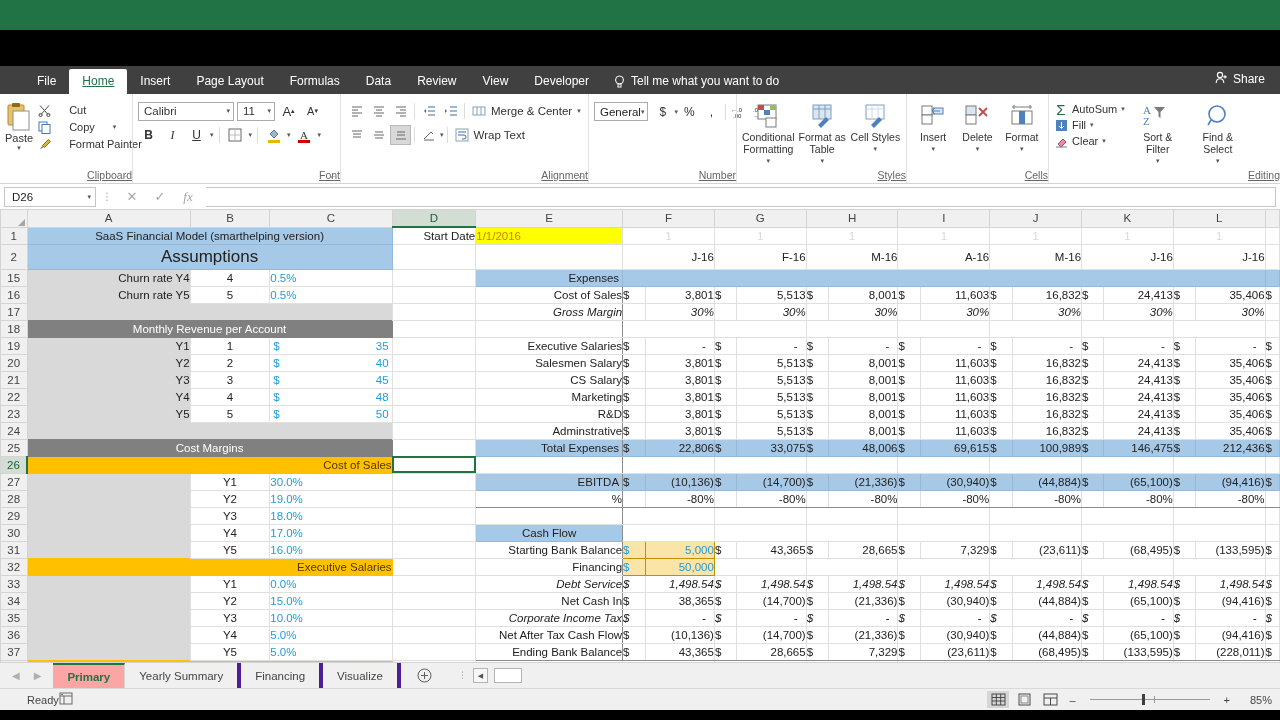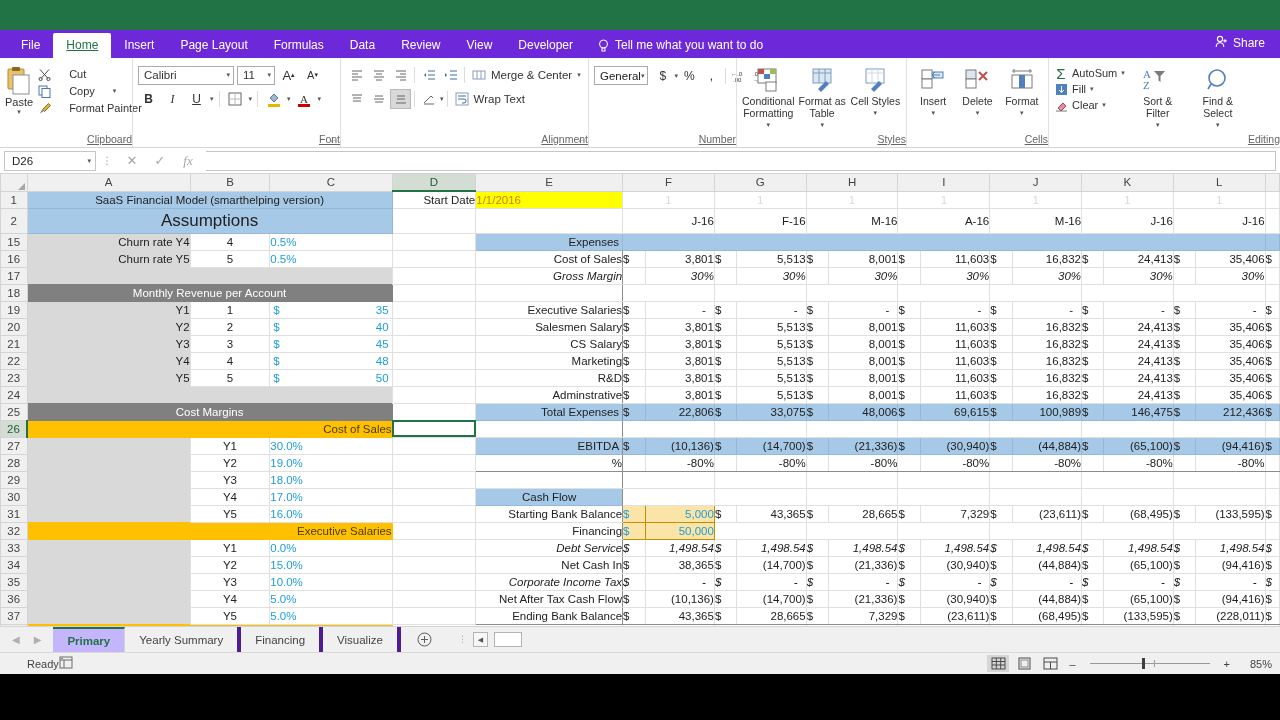--- a/index.html
+++ b/index.html
@@ -3,21 +3,21 @@
 <meta charset="utf-8">
 <style>
   * { box-sizing: border-box; margin:0; padding:0; }
   html,body { width:1280px; height:720px; overflow:hidden; background:#000; }
   body { font-family:"Liberation Sans", sans-serif; font-size:11px; color:#222; }
 
   
   .titlebar { height:30px; background:#217346; }
 
   
-  .ribbon-tabs { height:28px; background:#6d28d9; display:flex; align-items:flex-end; padding-left:8px; position:relative; }
+  .ribbon-tabs { height:28px; background:#404040; display:flex; align-items:flex-end; padding-left:24px; position:relative;margin-top:36px; }
   .rtab { color:#fff; font-size:12px; padding:5px 13px 6px; cursor:default; white-space:nowrap; }
   .rtab.active { background:#fff; color:#217346; font-weight:normal; border-radius:2px 2px 0 0;text-decoration:underline; }
   .tellme { color:#fff; font-size:12px; display:flex; align-items:center; gap:6px; padding:5px 10px 6px 12px; }
   .bulb { width:11px; height:13px; display:inline-block; }
   .share { position:absolute; right:6px; bottom:4px; color:#fff; font-size:12px; display:flex; align-items:center; gap:5px; padding:3px 9px; }
 
   
   .ribbon { height:90px; background:#fff; display:flex; border-bottom:1px solid #d4d4d4; position:relative; }
   .grp { position:relative; padding:3px 5px 0; display:flex; flex-direction:column; height:100%; }
   .grp + .grp { border-left:1px solid #e2e2e2; }
@@ -98,21 +98,21 @@
   .box-b { border-bottom:1px solid #8c8c8c !important; }
   .box-t { border-top:1px solid #8c8c8c !important; }
   .dollar { text-align:left; padding-left:3px; }
   .selcell { outline:2px solid #217346; outline-offset:-2px; }
   .faint { color:#d9d9d9; text-align:center; font-size:10px; }
 
   
   .tabbar { height:26px; background:#f0f0f0; display:flex; align-items:stretch; border-top:1px solid #d4d4d4; }
   .navarrows { display:flex; align-items:center; gap:14px; padding:0 12px; color:#b0b0b0; font-size:10px; }
   .stab { display:flex; align-items:center; padding:0 14px; font-size:11.5px; color:#444; border-right:4px solid #4c1d95; }
-  .stab.active { background:#c4b5fd; color:#217346; font-weight:bold; border-top:2px solid #217346; border-right:1px solid #d4d4d4; }
+  .stab.active { background:#fca5a5; color:#217346; font-weight:bold; border-top:2px solid #217346; border-right:1px solid #d4d4d4; }
   .addsheet { display:flex; align-items:center; padding:0 16px; color:#5e5e5e; font-size:13px; }
   .hscroll { flex:1; display:flex; align-items:center; justify-content:flex-start; gap:6px; padding-left:10px; }
   .hdots { color:#9b9b9b; font-size:9px; line-height:.7; }
   .hleft { width:15px; height:15px; border:1px solid #b4b4b4; background:#f7f7f7; display:flex; align-items:center; justify-content:center; font-size:7px; color:#555; }
   .hthumb { width:28px; height:15px; border:1px solid #b4b4b4; background:#fff; }
 
   
   .status { height:22px; background:#f0f0f0; display:flex; align-items:center; border-top:1px solid #d9d9d9; font-size:11px; color:#444; }
   .st-left { display:flex; align-items:center; padding-left:27px; }
   .st-right { margin-left:auto; display:flex; align-items:center; gap:4px; padding-right:8px; }

